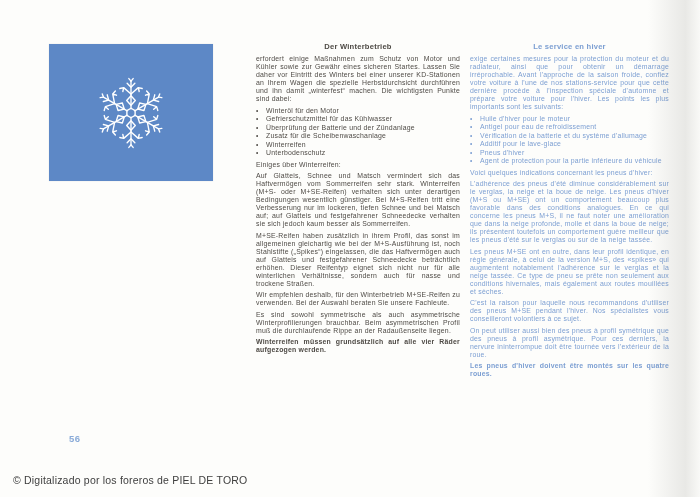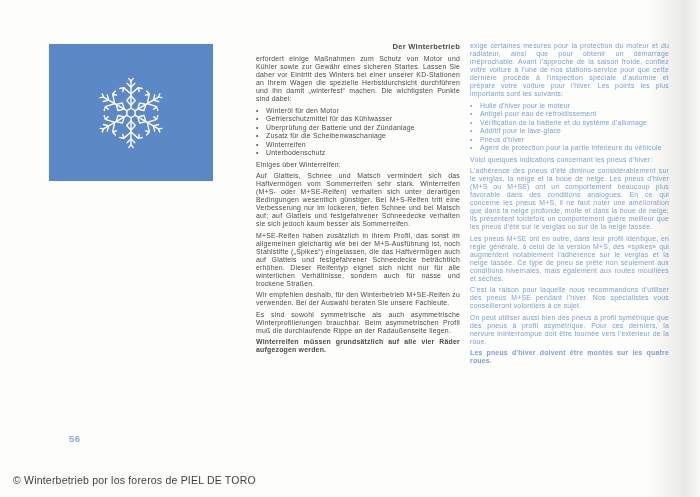--- a/index.html
+++ b/index.html
@@ -36,21 +36,21 @@
   .col{
     position:absolute;top:42px;
     font-size:6.9px;line-height:8px;
     text-align:justify;
     letter-spacing:0.22px;
   }
   .col-de{left:256px;width:204px;color:var(--german-text);}
   .col-fr{left:470px;width:199px;color:var(--french-text);}
   .col-title{
     font-size:7.6px;font-weight:bold;line-height:9px;
-    margin-bottom:4px;text-align:right;
+    margin-bottom:4px;text-align:center;
   }
   .para,.intro,.subhead{margin-bottom:3.5px;}
   .bullets{margin:1px 0 3.5px 0;}
   .bullet-row{display:flex;margin-bottom:0.5px;text-align:left;}
   .dot{flex:0 0 10px;font-size:6.5px;line-height:8px;}
   .bullet-text{flex:1 1 auto;}
   .emphasis{font-weight:bold;}
   .page-number{
     position:absolute;left:22px;top:433px;
     color:var(--page-number);font-size:9.5px;font-weight:bold;
@@ -124,20 +124,21 @@
     <div>
         <p class="para">Auf Glatteis, Schnee und Matsch vermindert sich das Haftvermögen vom Sommerreifen sehr stark. Winterreifen (M+S- oder M+SE-Reifen) verhalten sich unter derartigen Bedingungen wesentlich günstiger. Bei M+S-Reifen tritt eine Verbesserung nur im lockeren, tiefen Schnee und bei Matsch auf; auf Glatteis und festgefahrener Schneedecke verhalten sie sich jedoch kaum besser als Sommerreifen.</p>
         <p class="para">M+SE-Reifen haben zusätzlich in ihrem Profil, das sonst im allgemeinen gleichartig wie bei der M+S-Ausführung ist, noch Stahlstifte („Spikes“) eingelassen, die das Haftvermögen auch auf Glatteis und festgefahrener Schneedecke beträchtlich erhöhen. Dieser Reifentyp eignet sich nicht nur für alle winterlichen Verhältnisse, sondern auch für nasse und trockene Straßen.</p>
         <p class="para">Wir empfehlen deshalb, für den Winterbetrieb M+SE-Reifen zu verwenden. Bei der Auswahl beraten Sie unsere Fachleute.</p>
         <p class="para">Es sind sowohl symmetrische als auch asymmetrische Winterprofilierungen brauchbar. Beim asymmetrischen Profil muß die durchlaufende Rippe an der Radaußenseite liegen.</p>
       </div>
     <p class="emphasis">Winterreifen müssen grundsätzlich auf alle vier Räder aufgezogen werden.</p>
   </div>
 
   <div class="col col-fr">
+    <div class="col-title">Le service en hiver</div>
     <p class="intro">exige certaines mesures pour la protection du moteur et du radiateur, ainsi que pour obtenir un démarrage irréprochable. Avant l'approche de la saison froide, confiez votre voiture à l'une de nos stations-service pour que cette dernière procède à l'inspection spéciale d'automne et prépare votre voiture pour l'hiver. Les points les plus importants sont les suivants:</p>
     <div class="bullets">
         <div class="bullet-row">
         <span class="dot">•</span>
         <span class="bullet-text">Huile d'hiver pour le moteur</span>
       </div>
         <div class="bullet-row">
         <span class="dot">•</span>
         <span class="bullet-text">Antigel pour eau de refroidissement</span>
       </div>
@@ -162,15 +163,15 @@
         <p class="para">Voici quelques indications concernant les pneus d'hiver:</p>
         <p class="para">L'adhérence des pneus d'été diminue considérablement sur le verglas, la neige et la boue de neige. Les pneus d'hiver (M+S ou M+SE) ont un comportement beaucoup plus favorable dans des conditions analogues. En ce qui concerne les pneus M+S, il ne faut noter une amélioration que dans la neige profonde, molle et dans la boue de neige; ils présentent toutefois un comportement guère meilleur que les pneus d'été sur le verglas ou sur de la neige tassée.</p>
         <p class="para">Les pneus M+SE ont en outre, dans leur profil identique, en règle générale, à celui de la version M+S, des «spikes» qui augmentent notablement l'adhérence sur le verglas et la neige tassée. Ce type de pneu se prête non seulement aux conditions hivernales, mais également aux routes mouillées et sèches.</p>
         <p class="para">C'est la raison pour laquelle nous recommandons d'utiliser des pneus M+SE pendant l'hiver. Nos spécialistes vous conseilleront volontiers à ce sujet.</p>
         <p class="para">On peut utiliser aussi bien des pneus à profil symétrique que des pneus à profil asymétrique. Pour ces derniers, la nervure ininterrompue doit être tournée vers l'extérieur de la roue.</p>
       </div>
     <p class="emphasis">Les pneus d'hiver doivent être montés sur les quatre roues.</p>
   </div>
 
   <div class="page-number">56</div>
-  <div class="footer-credit">© Winterbetrieb por los foreros de PIEL DE TORO</div>
+  <div class="footer-credit">© Digitalizado por los foreros de PIEL DE TORO</div>
   <div class="edge-shadow"></div>
 </div>
 
 </body></html>

